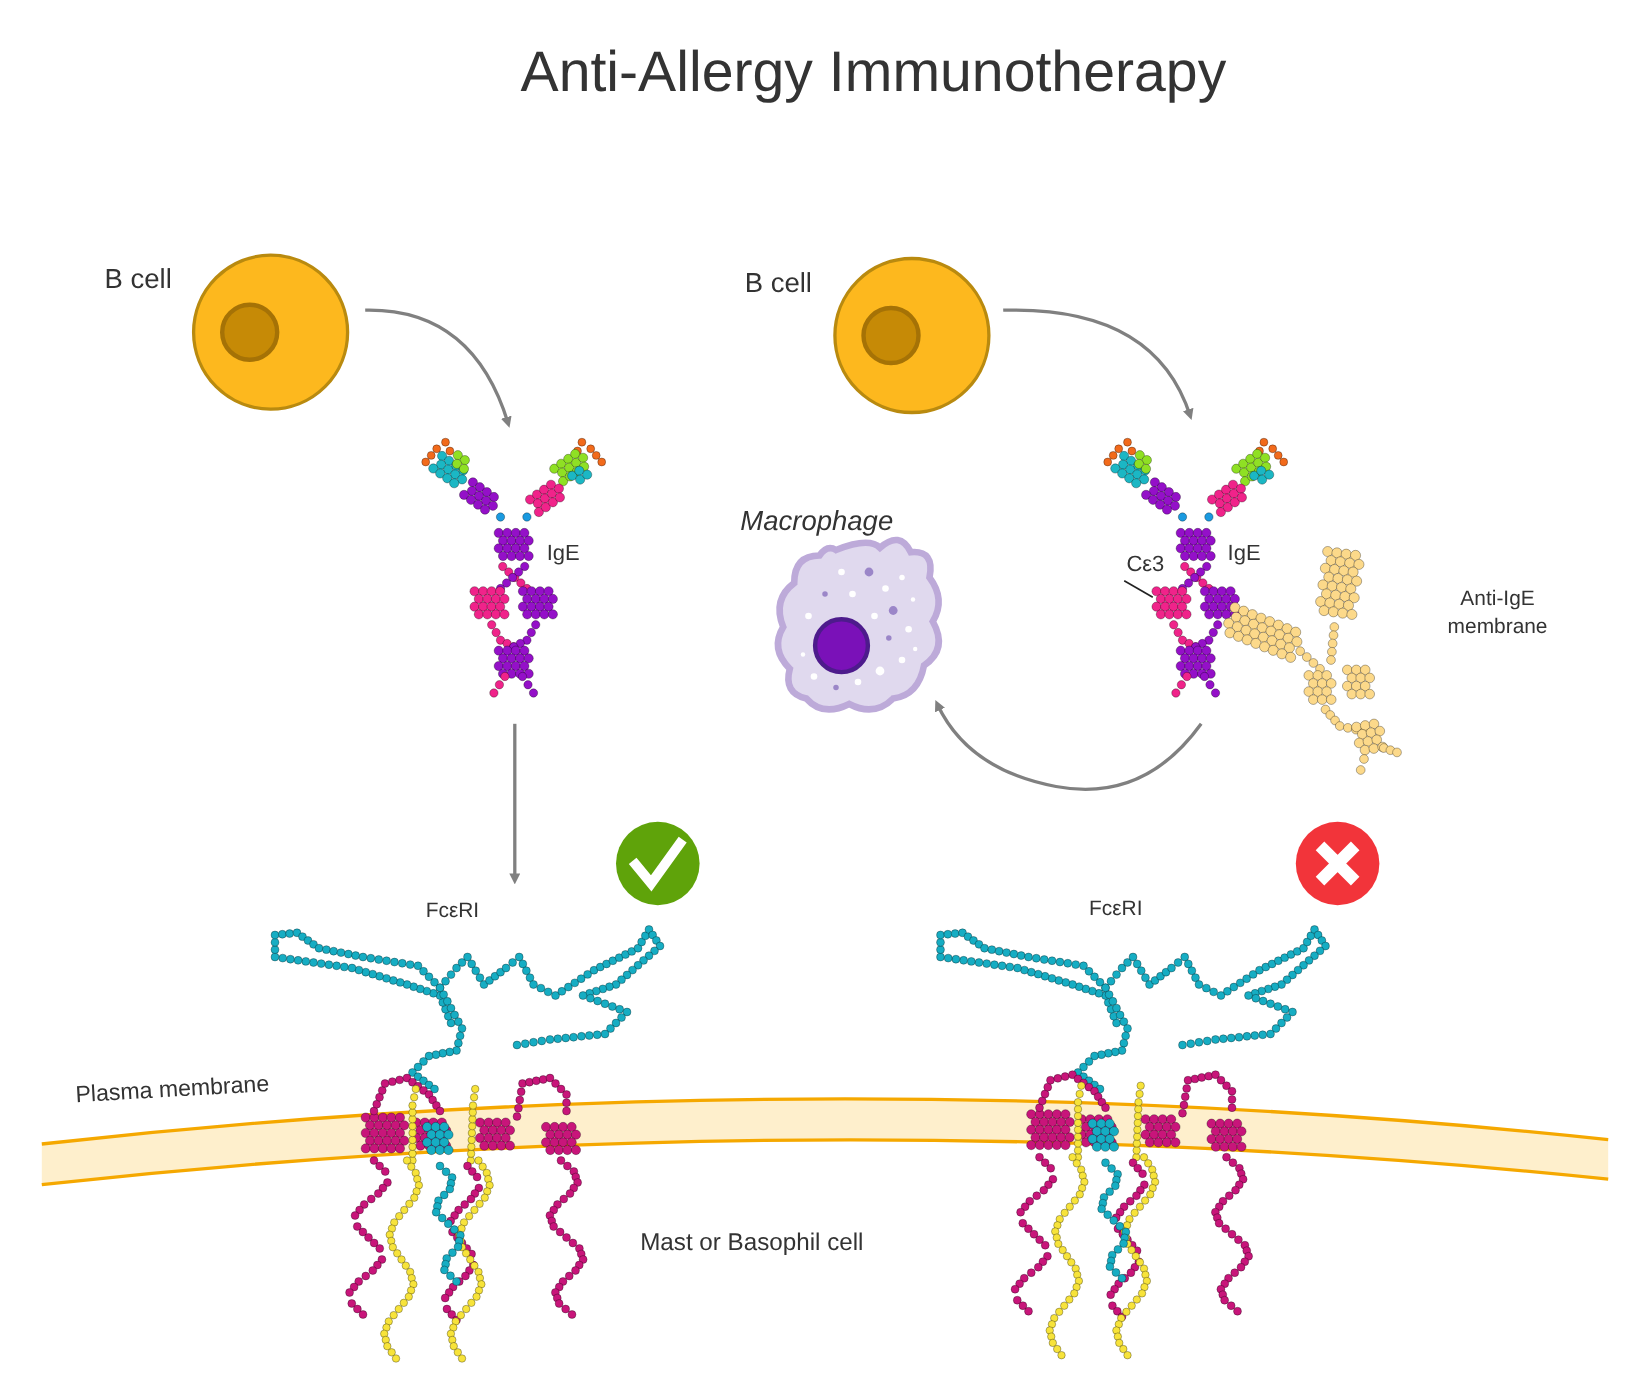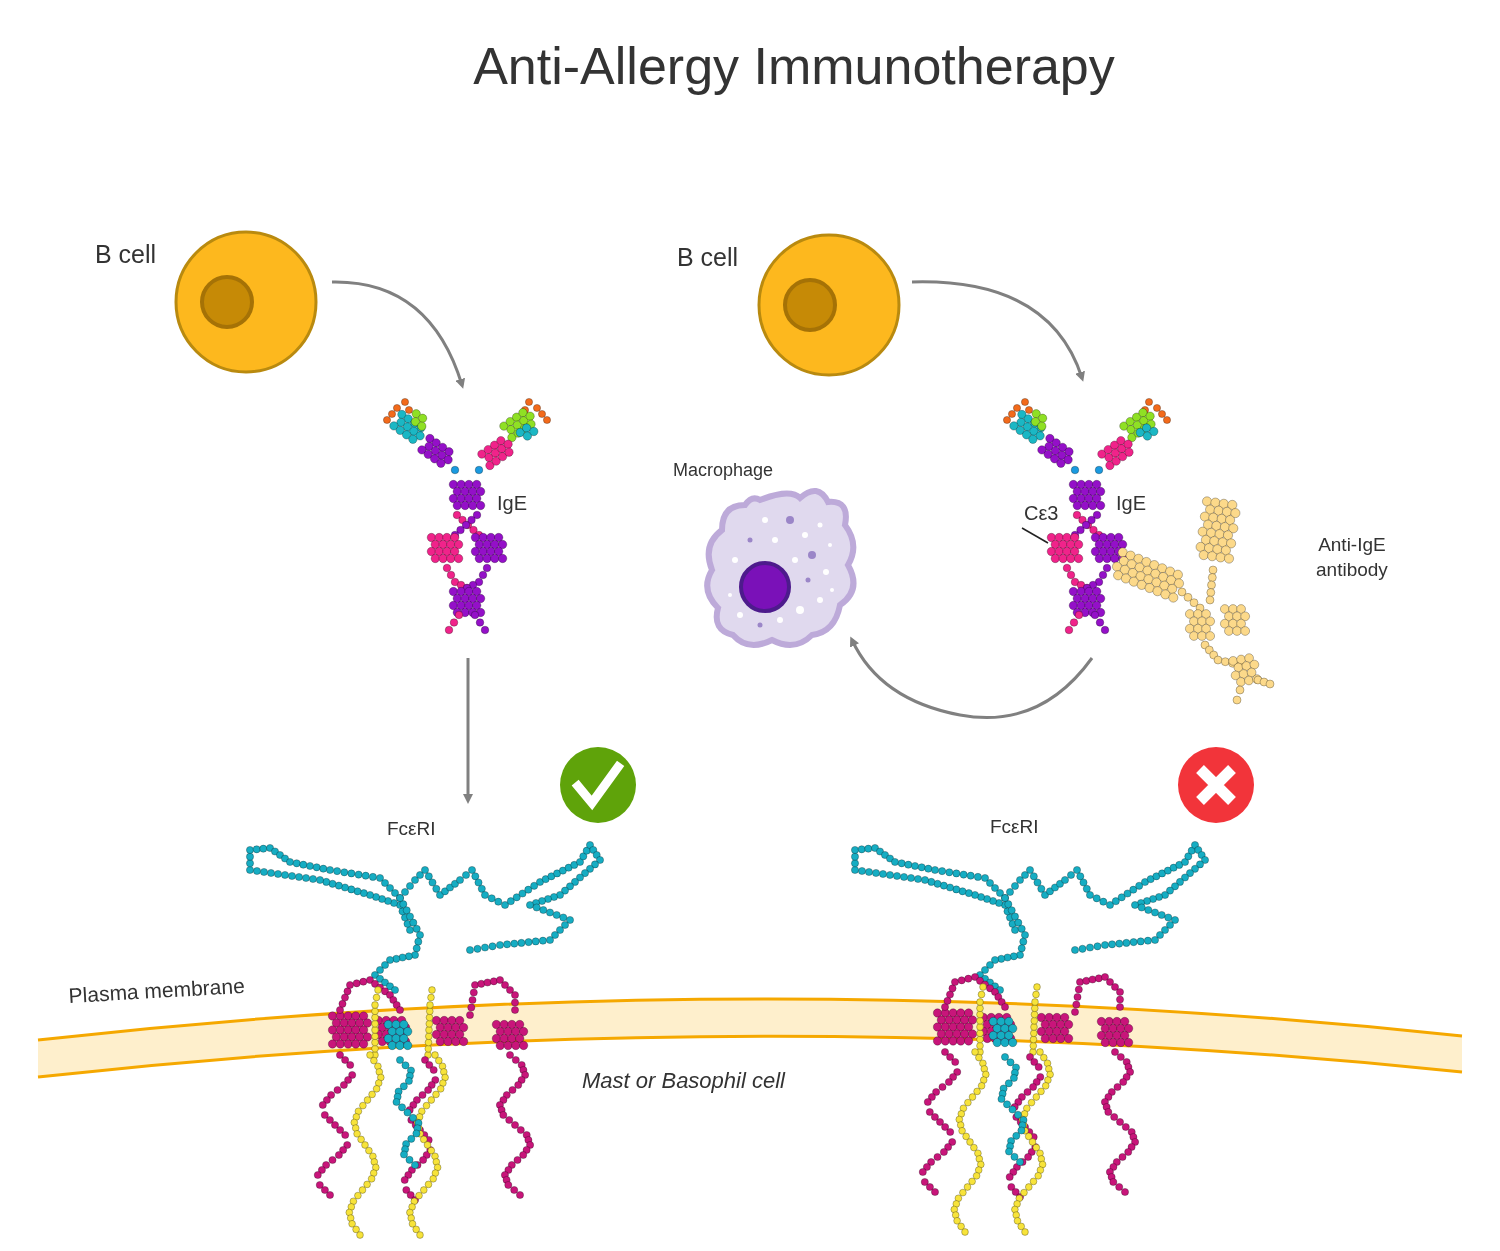--- a/index.html
+++ b/index.html
@@ -6,25 +6,25 @@
   body{width:1500px;height:1251px;overflow:hidden;position:relative;font-family:"Liberation Sans",sans-serif;color:#333;}
   #stage{position:absolute;left:0;top:0;width:1500px;height:1251px;}
   .lbl{position:absolute;color:#333;white-space:nowrap;font-family:"Liberation Sans",sans-serif;}
   .title{left:0;width:1500px;top:36px;text-align:center;font-size:52px;color:#333;padding-left:44px;}
   .bcell-l{left:95px;top:240px;font-size:25px;}
   .bcell-r{left:677px;top:243px;font-size:25px;}
   .ige-l{left:497px;top:492px;font-size:20px;}
   .ige-r{left:1116px;top:492px;font-size:20px;}
   .ce3{left:1024px;top:502px;font-size:20px;}
   .antiige{left:1316px;top:532px;font-size:19px;text-align:center;line-height:25px;}
-  .macro{left:673px;top:460px;font-size:18px;}
+  .macro{left:673px;top:460px;font-size:25px;font-style:italic;}
   .fc-l{left:387px;top:818px;font-size:19px;}
   .fc-r{left:990px;top:816px;font-size:19px;}
   .pm{left:68px;top:984px;font-size:21px;transform:rotate(-3.3deg);transform-origin:left top;}
-  .mast{left:582px;top:1068px;font-size:22px;font-style:italic;}
+  .mast{left:582px;top:1116px;font-size:22px;}
 </style>
 </head>
 <body>
 
 <svg id="stage" width="1500" height="1251" viewBox="0 0 1500 1251" xmlns="http://www.w3.org/2000/svg">
   <defs>
     <marker id="ah" markerWidth="10" markerHeight="10" refX="6" refY="5" orient="auto" markerUnits="userSpaceOnUse" viewBox="0 0 10 10">
       <path d="M0,0 L10,5 L0,10 Z" fill="#808080"></path>
     </marker>
   </defs>
@@ -1442,19 +1442,19 @@
 </svg>
 
 <div class="lbl title">Anti-Allergy Immunotherapy</div>
 <div class="lbl bcell-l">B cell</div>
 <div class="lbl bcell-r">B cell</div>
 <div class="lbl ige-l">IgE</div>
 <div class="lbl ige-r">IgE</div>
 <div class="lbl ce3">Cε3</div>
 <div class="lbl antiige">
   <div>Anti-IgE</div>
-  <div>antibody</div>
+  <div>membrane</div>
 </div>
 <div class="lbl macro">Macrophage</div>
 <div class="lbl fc-l">FcεRI</div>
 <div class="lbl fc-r">FcεRI</div>
 <div class="lbl pm">Plasma membrane</div>
 <div class="lbl mast">Mast or Basophil cell</div>
 
 </body></html>

